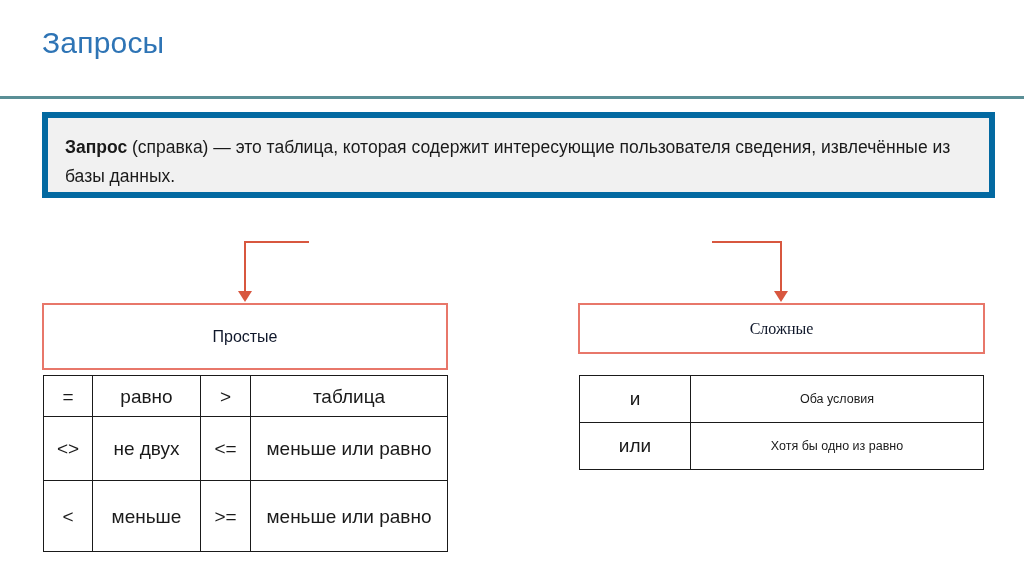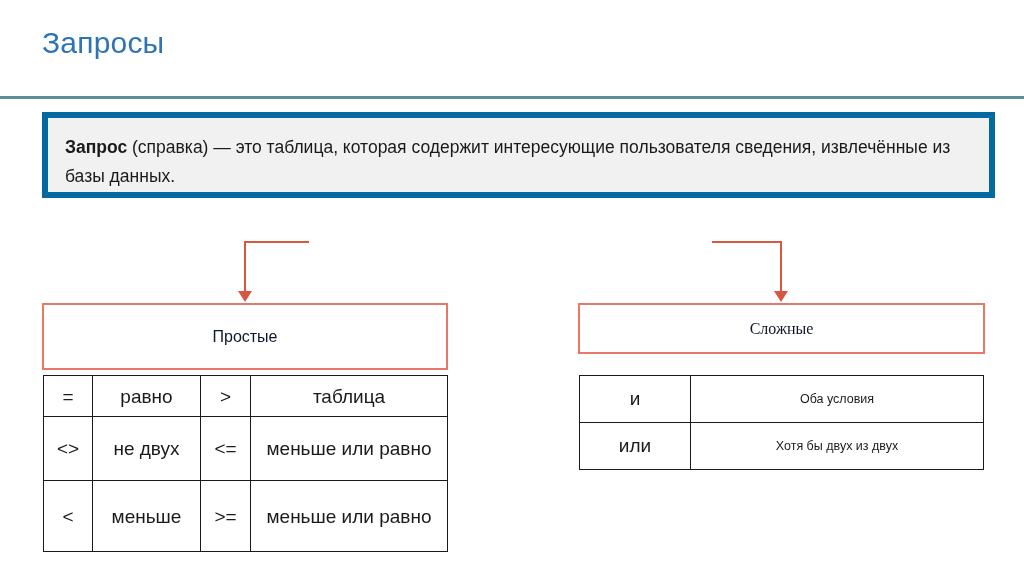--- a/index.html
+++ b/index.html
@@ -281,18 +281,18 @@
       <col class="c1">
         <col class="c2">
     </colgroup>
     <tbody>
       <tr>
         <td class="op">и</td>
         <td class="desc">Оба условия</td>
       </tr>
       <tr>
         <td class="op">или</td>
-        <td class="desc">Хотя бы двух из двух</td>
+        <td class="desc">Хотя бы одно из равно</td>
       </tr>
     </tbody>
   </table>
 
 </div>
 
 </body></html>

